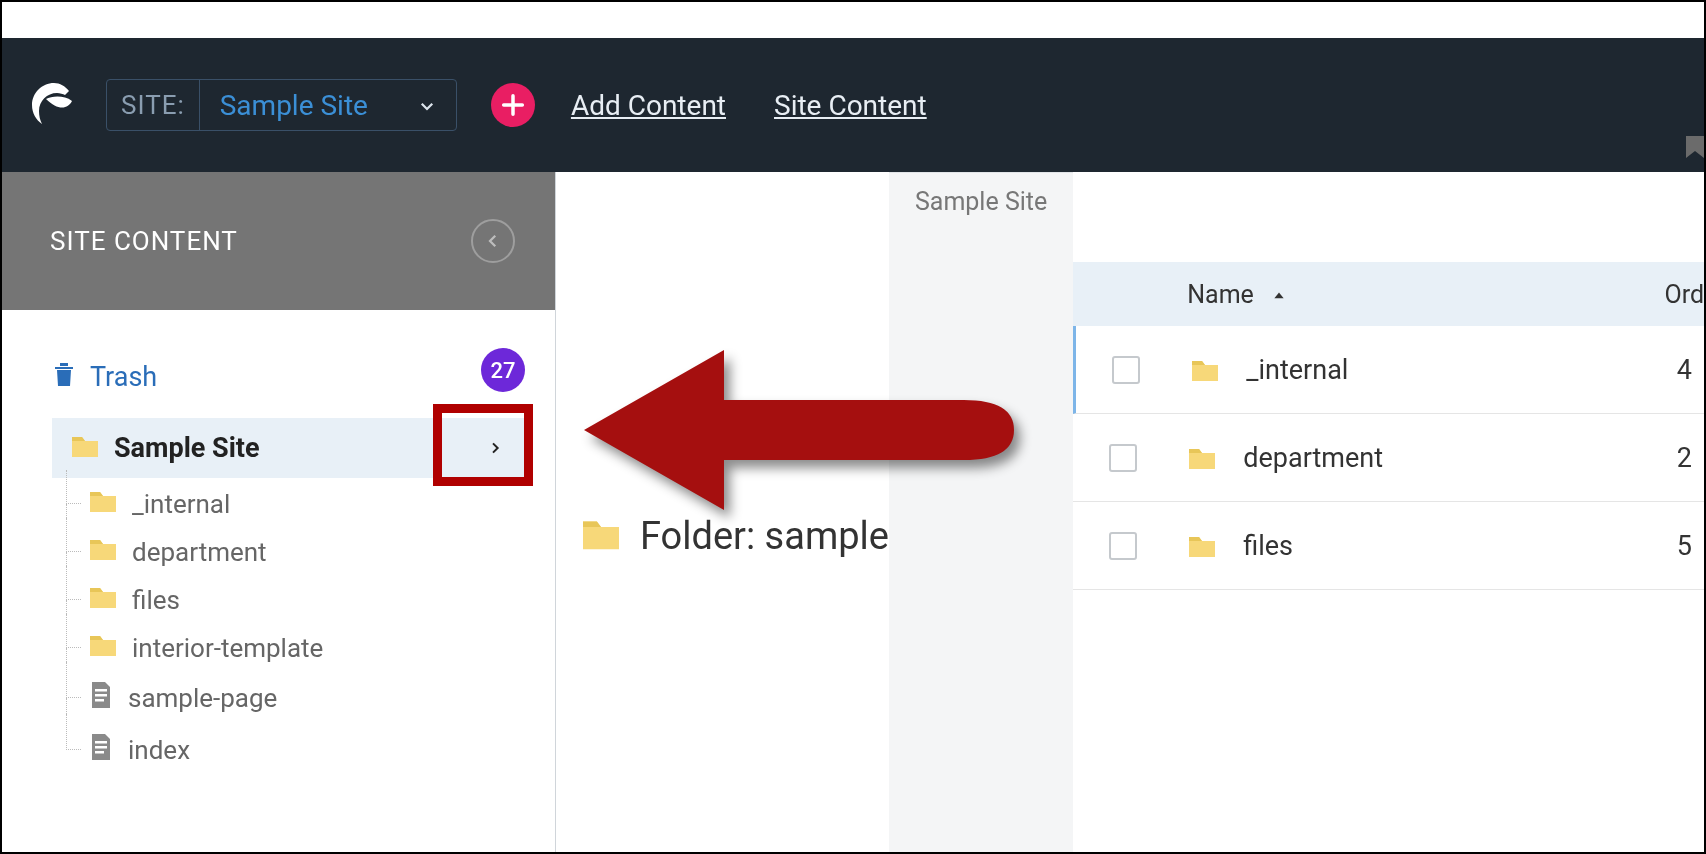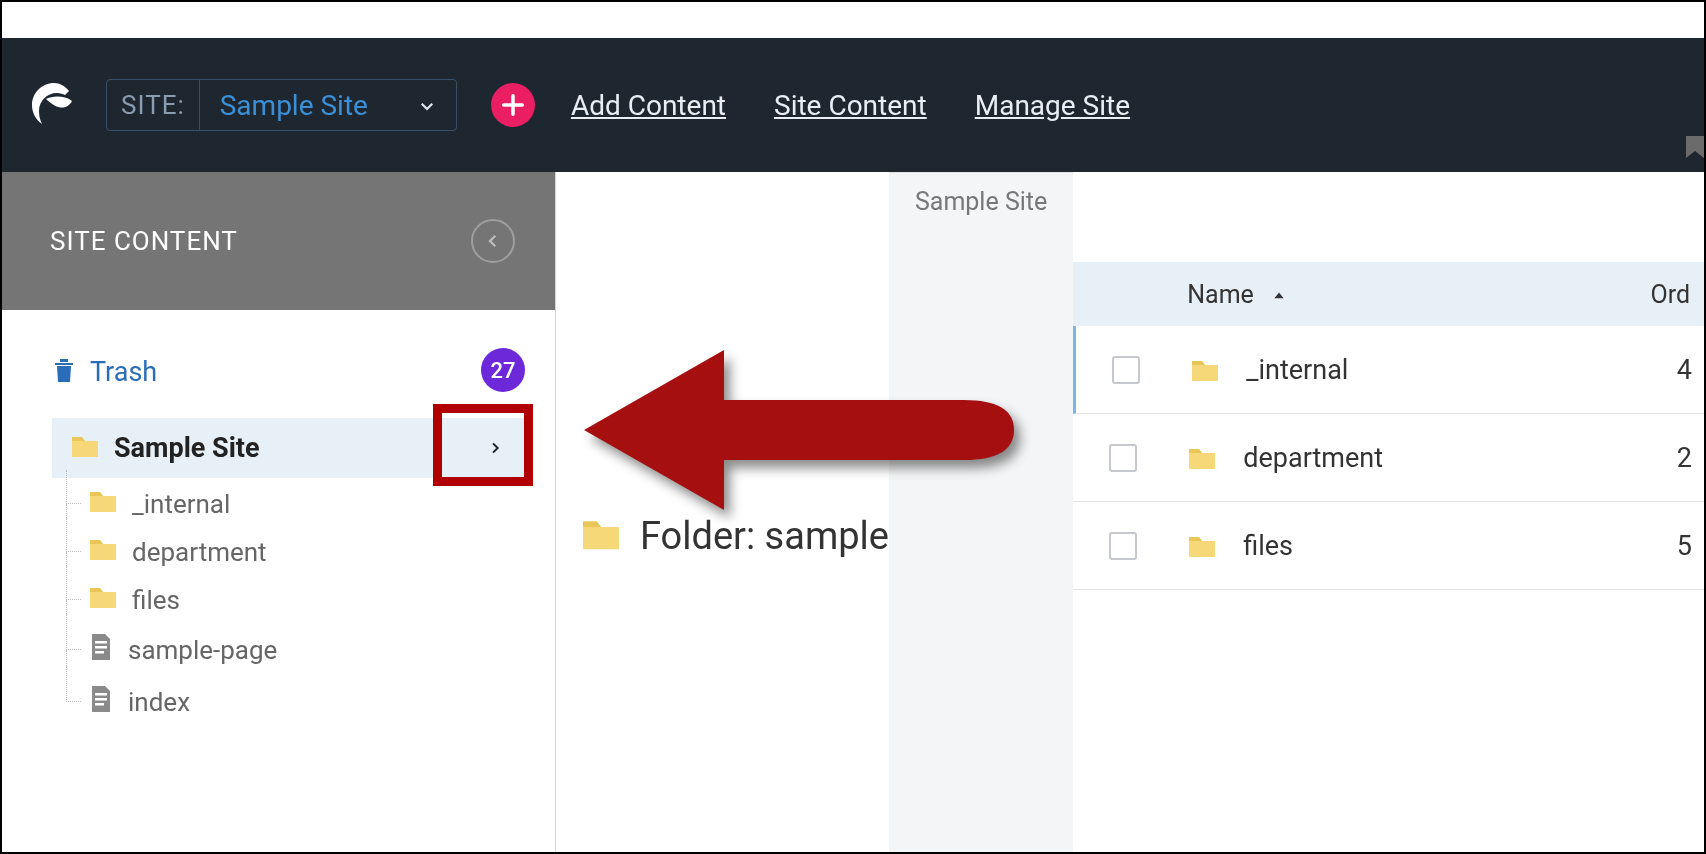--- a/index.html
+++ b/index.html
@@ -21,21 +21,21 @@
   .main { display: flex; height: calc(100% - 134px); }
 
   
   .sidebar { width: 554px; background: #fff; border-right: 1px solid #d0d5da; display: flex; flex-direction: column; }
   .sidebar-header { background: #757575; height: 138px; display: flex; align-items: center; justify-content: space-between; padding: 0 40px 0 48px; }
   .sidebar-title { color: #fff; font-size: 26px; letter-spacing: 1px; font-weight: 400; }
   .collapse-btn { width: 44px; height: 44px; border: 2px solid #9e9e9e; border-radius: 50%; display: flex; align-items: center; justify-content: center; cursor: pointer; }
   .collapse-btn svg { width: 18px; height: 18px; }
 
   .sidebar-body { padding: 40px 30px 0 50px; position: relative; }
-  .trash-row { display: flex; align-items: center; justify-content: space-between; margin-bottom: 24px; }
+  .trash-row { display: flex; align-items: flex-end; justify-content: space-between; margin-bottom: 24px; }
   .trash-left { display: flex; align-items: center; gap: 14px; color: #2a6db8; font-size: 27px; }
   .trash-icon svg { width: 24px; height: 28px; }
   .badge { background: #6d28d9; color: #fff; border-radius: 50%; width: 44px; height: 44px; display: flex; align-items: center; justify-content: center; font-size: 22px; font-weight: 500; position: relative; top: -2px; }
 
   .tree { margin-top: 0; }
   .tree-root { background: #e8f0f7; display: flex; align-items: center; justify-content: space-between; padding: 10px 10px 10px 18px; position: relative; }
   .tree-root-left { display: flex; align-items: center; gap: 14px; }
   .tree-root-label { font-size: 27px; font-weight: 700; color: #222; }
   .tree-chevron { width: 40px; height: 40px; display: flex; align-items: center; justify-content: center; cursor: pointer; }
   .tree-chevron svg { width: 16px; height: 16px; }
@@ -52,21 +52,21 @@
   
   .content { flex: 1; background: #fff; display: flex; overflow: hidden; justify-content: center; }
   .content-title-row { display: flex; align-items: center; gap: 18px; padding: 30px 0 18px 24px; }
   .content-title { font-size: 38px; font-weight: 400; color: #333; }
   .breadcrumb-bar { background: #f4f5f6; border-top: 1px solid #e2e5e8; border-bottom: 1px solid #e2e5e8; padding: 14px 26px; font-size: 25px; color: #777; }
 
   .table-zone { position: relative; flex: 1; }
   .table-header { background: #e8f0f7; display: flex; align-items: center; height: 64px; margin-top: 90px; padding-left: 96px; }
   .th-name { font-size: 25px; color: #333; display: flex; align-items: center; gap: 18px; margin-left: 18px; }
   .sort-icon svg { width: 14px; height: 14px; }
-  .th-ord { font-size: 25px; color: #333; margin-left: auto; padding-right: 14px; }
+  .th-ord { font-size: 25px; color: #333; margin-left: auto; padding-right: 0; }
 
   .table-body { }
   .table-row { display: flex; align-items: center; height: 88px; border-bottom: 1px solid #e5e5e5; padding-left: 36px; }
   .table-row:first-child { border-left: 3px solid #7db5e8; }
   .row-check { width: 28px; height: 28px; border: 2px solid #c5c9cd; border-radius: 3px; background: #fff; }
   .row-icon { margin-left: 50px; width: 36px; display: flex; align-items: center; }
   .row-name { font-size: 27px; color: #333; margin-left: 20px; }
   .row-ord { margin-left: auto; font-size: 27px; color: #333; padding-right: 12px; }
 
   
@@ -92,21 +92,20 @@
           </svg></span>
     </div>
   </div>
   <div class="add-btn">
     <svg viewBox="0 0 24 24">
         <path stroke="#fff" stroke-width="3" stroke-linecap="round" d="M12 4v16M4 12h16"></path>
       </svg>
   </div>
   <div class="nav-link">Add Content</div>
   <div class="nav-link">Site Content</div>
-  <div class="nav-link">Manage Site</div>
 </div>
 
 <div class="main">
 
   <div class="sidebar">
     <div class="sidebar-header">
       <div class="sidebar-title">SITE CONTENT</div>
       <div class="collapse-btn">
         <svg viewBox="0 0 24 24">
             <path fill="none" stroke="#bdbdbd" stroke-width="3" d="M15 5l-7 7 7 7"></path>
@@ -161,20 +160,27 @@
             <span>department</span>
           </div>
           <div class="tree-item">
             <span><svg class="folder-icon" viewBox="0 0 30 26">
                   <path fill="#f7d879" d="M2 4h10l3 4h13v16H2z"></path>
                   <path fill="#e8c658" d="M2 4h10l3 4H2z"></path>
                 </svg></span>
             <span>files</span>
           </div>
           <div class="tree-item">
+            <span><svg class="folder-icon" viewBox="0 0 30 26">
+                  <path fill="#f7d879" d="M2 4h10l3 4h13v16H2z"></path>
+                  <path fill="#e8c658" d="M2 4h10l3 4H2z"></path>
+                </svg></span>
+            <span>interior-template</span>
+          </div>
+          <div class="tree-item">
             <span><svg class="page-icon" viewBox="0 0 26 30">
                   <path fill="#8a8a8a" d="M4 2h13l5 5v21H4z"></path>
                   <rect x="7" y="9" width="12" height="2.5" fill="#fff"></rect>
                   <rect x="7" y="14" width="12" height="2.5" fill="#fff"></rect>
                   <rect x="7" y="19" width="9" height="2.5" fill="#fff"></rect>
                 </svg></span>
             <span>sample-page</span>
           </div>
           <div class="tree-item">
             <span><svg class="page-icon" viewBox="0 0 26 30">

